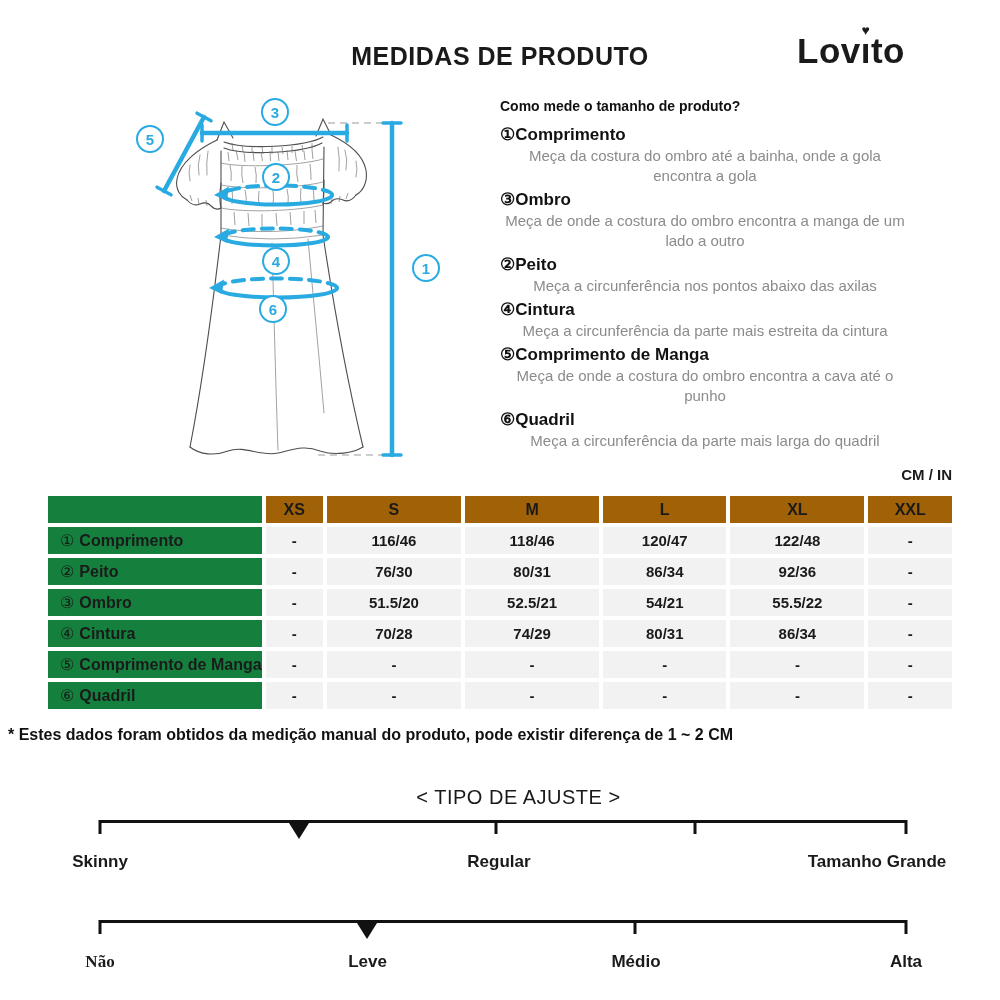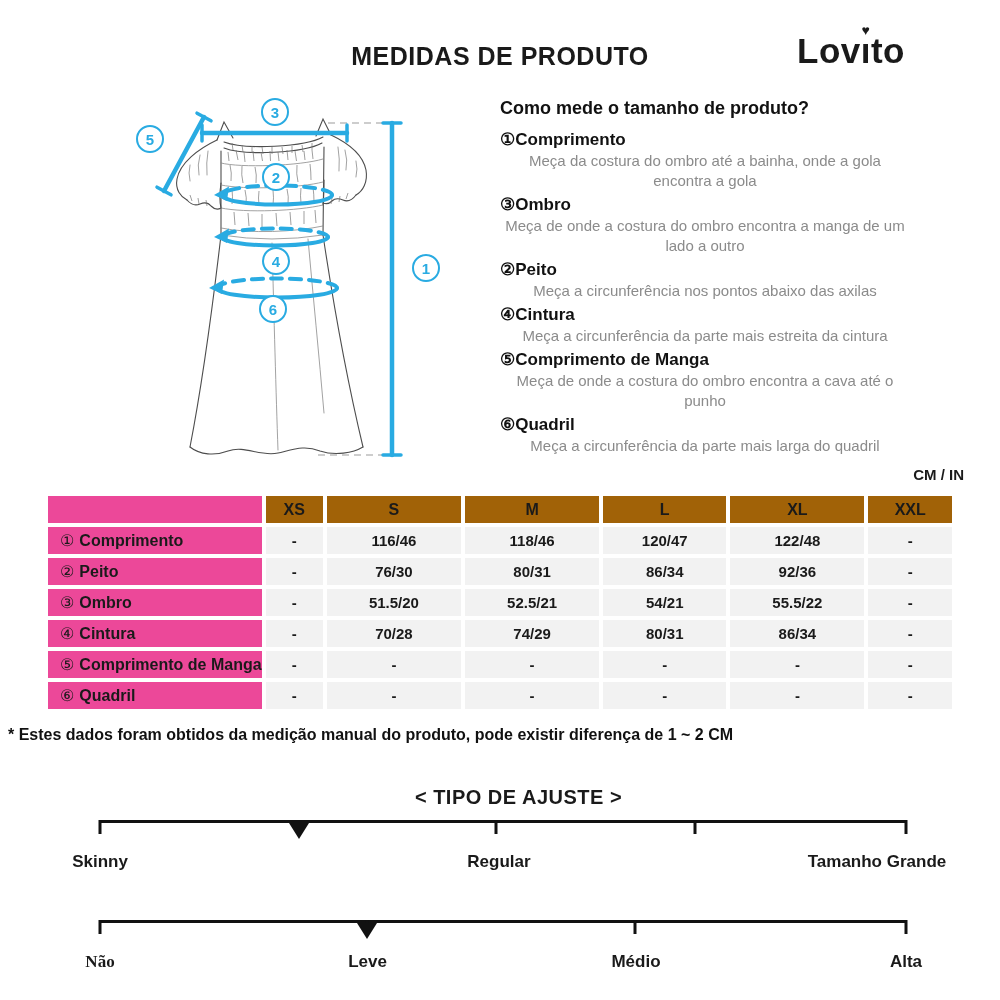--- a/index.html
+++ b/index.html
@@ -19,46 +19,46 @@
   }
   .logo .i-wrap { position:relative; display:inline-block; }
   .logo .heart {
     position:absolute; top:-8px; left:50%; transform:translateX(-50%);
     font-size:14px; line-height:14px;
   }
   
   .diagram { position:absolute; left:120px; top:95px; width:340px; height:380px; }
   
   .guide { position:absolute; left:500px; top:98px; width:410px; }
-  .guide-title { font-size:18px; font-weight:bold; margin-bottom:9px; color:#111; }
+  .guide-title { font-size:14px; font-weight:bold; margin-bottom:9px; color:#111; }
   .g-term { font-size:17px; font-weight:bold; line-height:23px; color:#111; }
   .g-desc { font-size:15px; color:#8b8b8b; line-height:20px; margin-bottom:2px;text-align:center; }
   
-  .unit-label { position:absolute; top:466px; right:36px; font-size:15px; font-weight:bold; }
+  .unit-label { position:absolute; top:466px; right:48px; font-size:15px; font-weight:bold; }
   .size-table-wrap { position:absolute; left:44px; top:492px; width:912px; }
   table.size-table { width:100%; border-collapse:separate; border-spacing:4px; }
   table.size-table th, table.size-table td {
     height:27px; font-size:15px; font-weight:bold; text-align:center;
     vertical-align:middle; padding:0;
   }
   table.size-table thead th { background:#a16207; font-size:16px; }
   table.size-table th.row-label {
-    background:#ec4899; text-align:left; padding-left:12px; font-size:16px;
+    background:#15803d; text-align:left; padding-left:12px; font-size:16px;
     width:209px; white-space:nowrap;
   }
   table.size-table th.row-label .cnum { margin-right:5px; font-weight:normal; }
   table.size-table td.val { background:#f2f2f2; }
   .footnote {
     position:absolute; top:726px; left:8px; width:100%; 
     font-size:16px; font-weight:bold; color:#111;
   }
   
   .scale-title {
     position:absolute; left:0; width:100%; text-align:center;
-    font-size:20px; font-weight:bold; letter-spacing:0.5px;padding-left:37px;
+    font-size:20px; font-weight:normal; letter-spacing:0.5px;padding-left:37px;
   }
   .scale-title.fit { top:786px; }
   .scale-title.ela { top:884px; }
   .slider { position:absolute; left:100px; width:806px; height:45px; }
   .slider.fit { top:820px; }
   .slider.ela { top:920px; }
   .slider .track { position:absolute; top:0; left:0; right:0; height:3px; background:#111; }
   .slider .tick {
     position:absolute; top:0; width:3px; height:14px; background:#111;
     transform:translateX(-50%);

